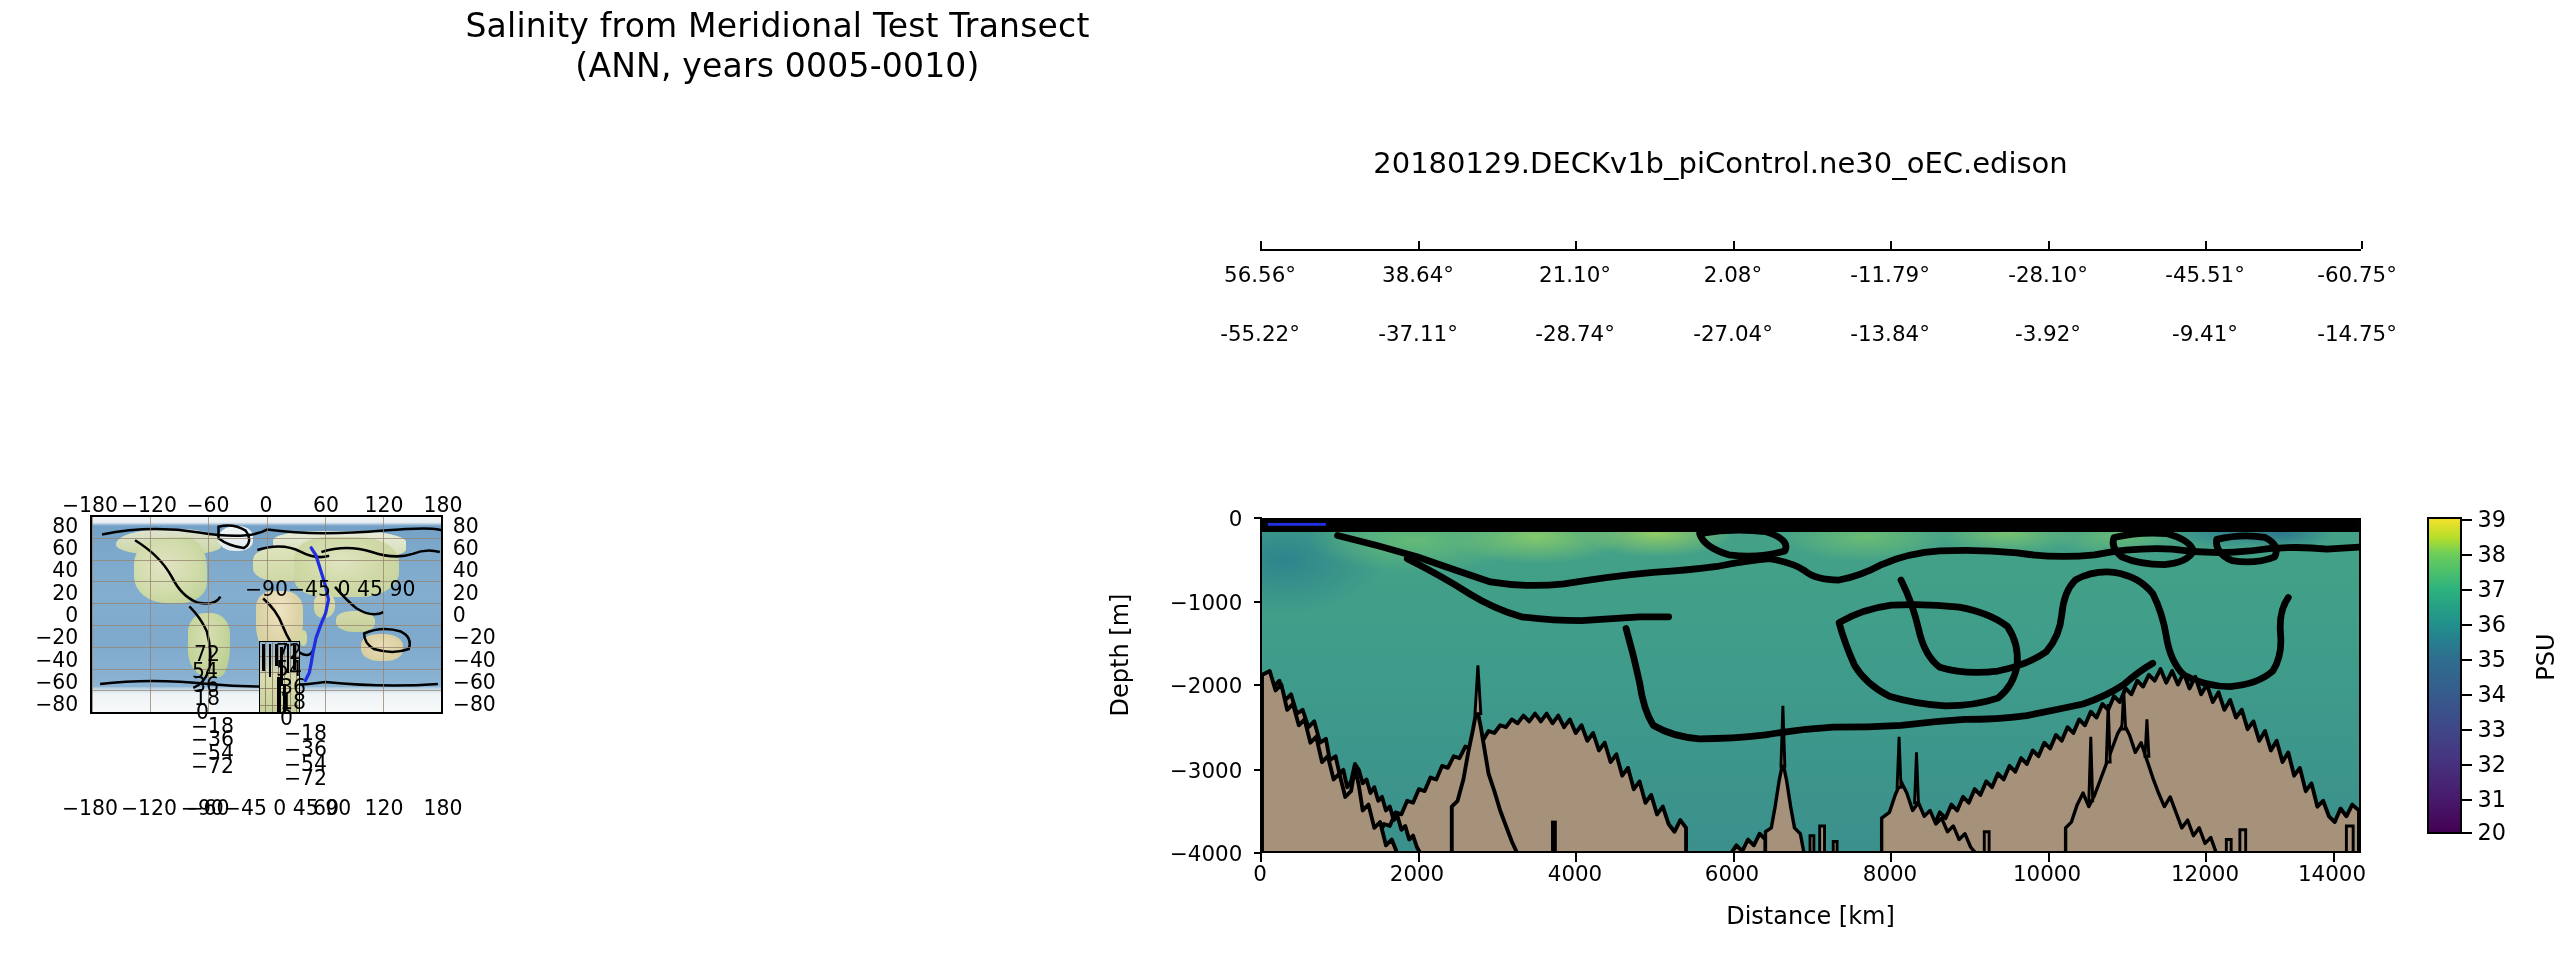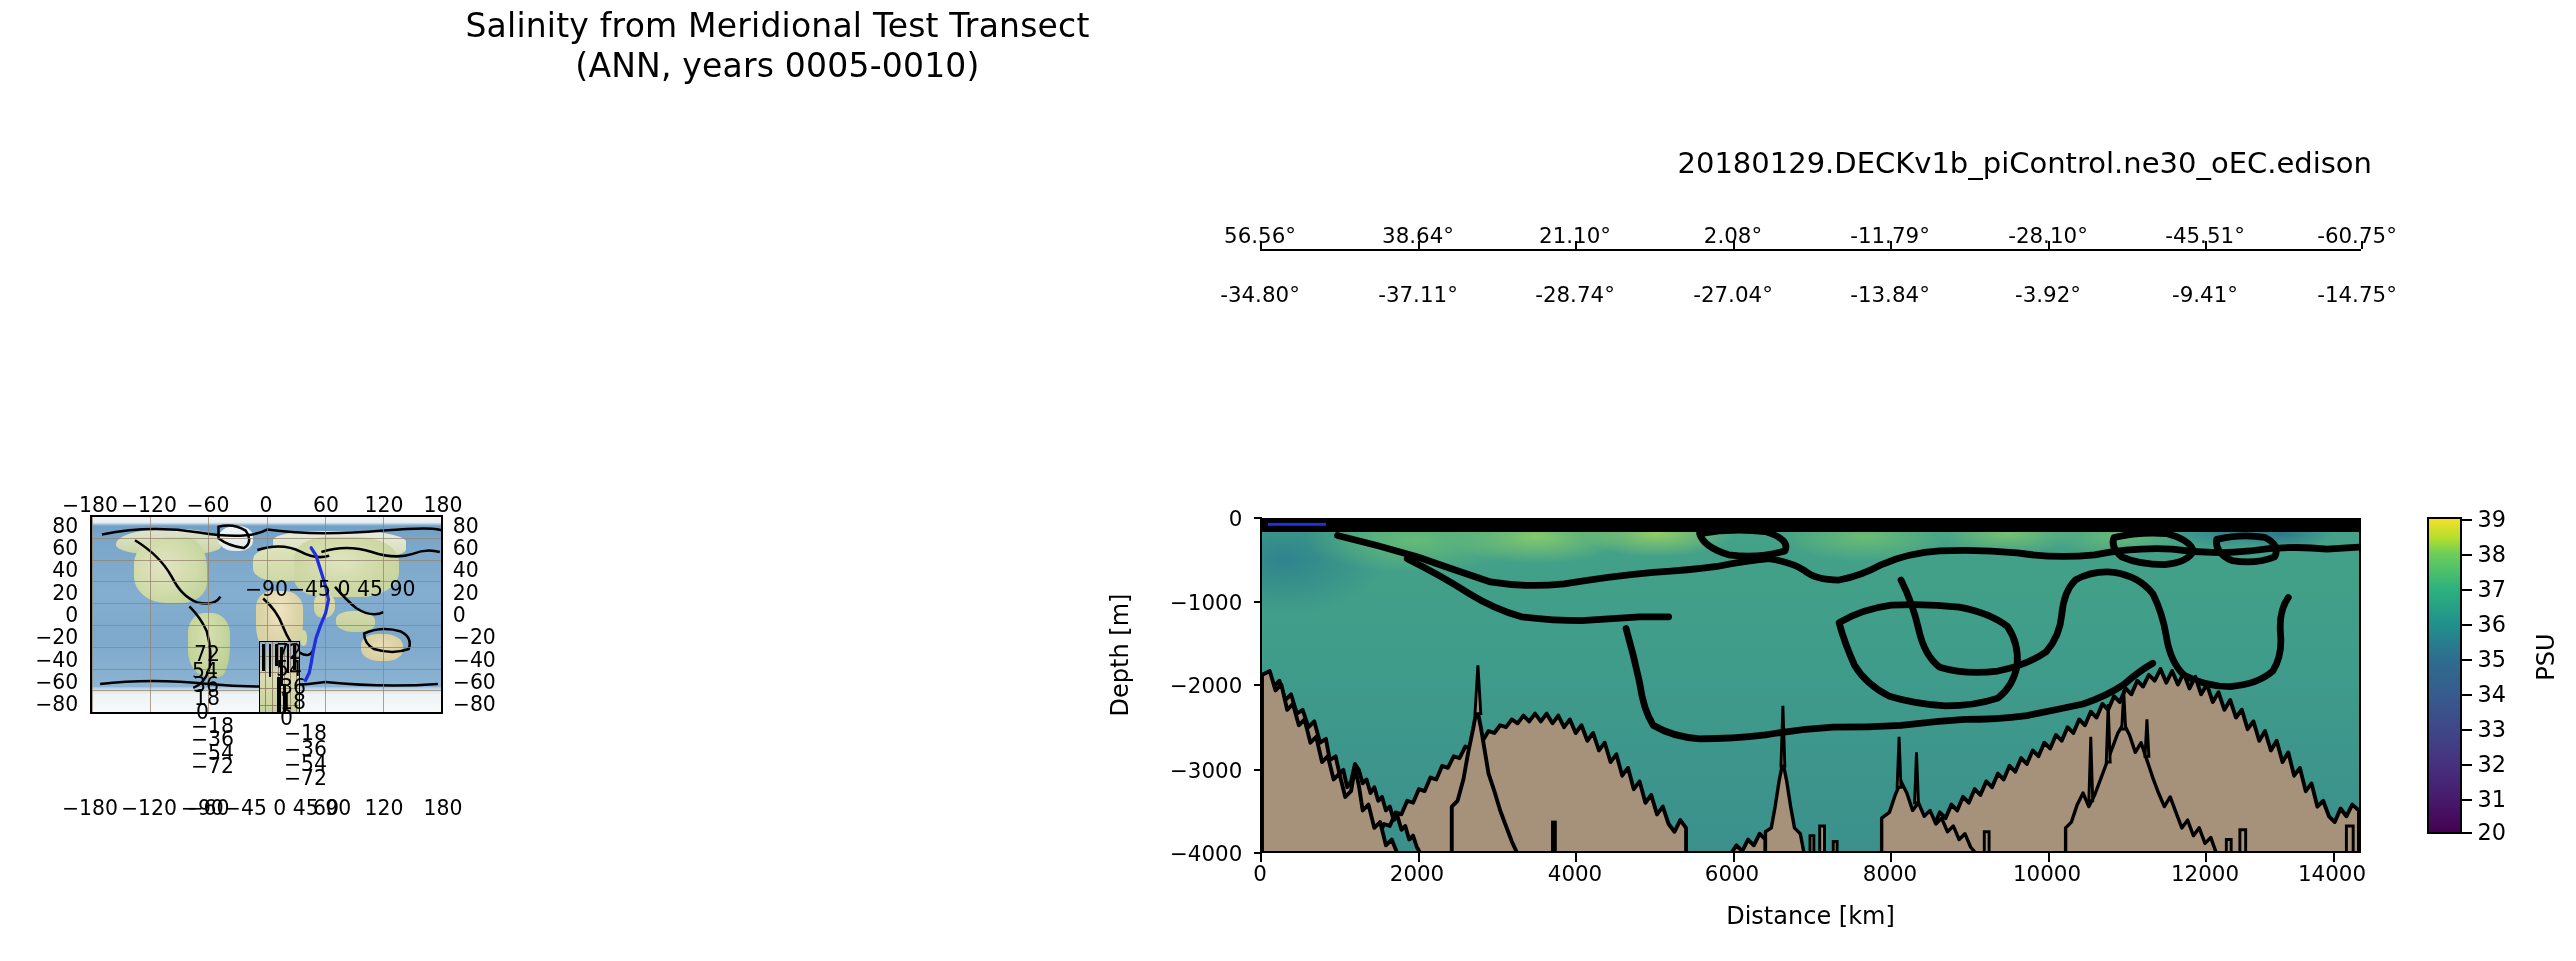--- a/index.html
+++ b/index.html
@@ -102,31 +102,31 @@
   #inset-artifact .ia-h { position:absolute; left:0; height:1px; width:100%; background: rgba(140,120,100,.85); }
   #inset-artifact .ia-blk { position:absolute; background:#000; }
 
   .artifact-label { position: absolute; font-size: 20.4px; color:#000; white-space:nowrap; }
   .artifact-stack { position: absolute; font-size: 20.4px; color:#000; white-space:nowrap; }
 
   
   #sec-panel { position: absolute; left: 1069px; top: 136px; width: 1507px; height: 825px; }
 
   #run-name { position: absolute; left: 0; top: 9.7px; width: 1303px;
-              text-align: right; font-size: 29px; }
+              text-align: center; font-size: 29px; }
 
   #lat-axis-title { position: absolute; left: 0; top: 60px; width: 1303px;
               text-align: center; font-size: 22.4px; }
   #lon-axis-title { position: absolute; left: 0; top: 119px; width: 1303px;
               text-align: center; font-size: 22.4px; }
 
   #lat-ticks, #lon-ticks { position: absolute; left: 0; width: 1303px; height: 25px; font-size: 21.4px; }
   #lat-ticks { top: 87px; }
   #lon-ticks { top: 146px; }
-  #lat-ticks span, #lon-ticks span { position: absolute; transform: translateX(-50%); white-space: nowrap; }
+  #lat-ticks span, #lon-ticks span { position: absolute; transform: translateX(-50%); white-space: nowrap; margin-top: 39px; }
 
   
   #top-rule-lat { position: absolute; left: 191px; top: 113px; width: 1101px; height: 1.9px; background:#000; }
   .ttick { position: absolute; width: 1.9px; height: 7.8px; background: #000; }
 
   
   #sec-frame {
     position: absolute; left: 191px; top: 382px; width: 1101px; height: 335px;
     border: 2.4px solid #000; overflow: hidden; background: #3f9c8a;
   }
@@ -360,21 +360,21 @@
   <div class="ttick" style="left:191px;  top:105px;"></div>
   <div class="ttick" style="left:349px;  top:105px;"></div>
   <div class="ttick" style="left:506px;  top:105px;"></div>
   <div class="ttick" style="left:664px;  top:105px;"></div>
   <div class="ttick" style="left:821px;  top:105px;"></div>
   <div class="ttick" style="left:979px; top:105px;"></div>
   <div class="ttick" style="left:1136px; top:105px;"></div>
   <div class="ttick" style="left:1292px; top:105px;"></div>
 
   <div id="lon-ticks">
-    <span style="left:191px">-34.80°</span>
+    <span style="left:191px">-55.22°</span>
     <span style="left:349px">-37.11°</span>
     <span style="left:506px">-28.74°</span>
     <span style="left:664px">-27.04°</span>
     <span style="left:821px">-13.84°</span>
     <span style="left:979px">-3.92°</span>
     <span style="left:1136px">-9.41°</span>
     <span style="left:1288px">-14.75°</span>
   </div>
 
   <div id="depth-axis-label">Depth [m]</div>

